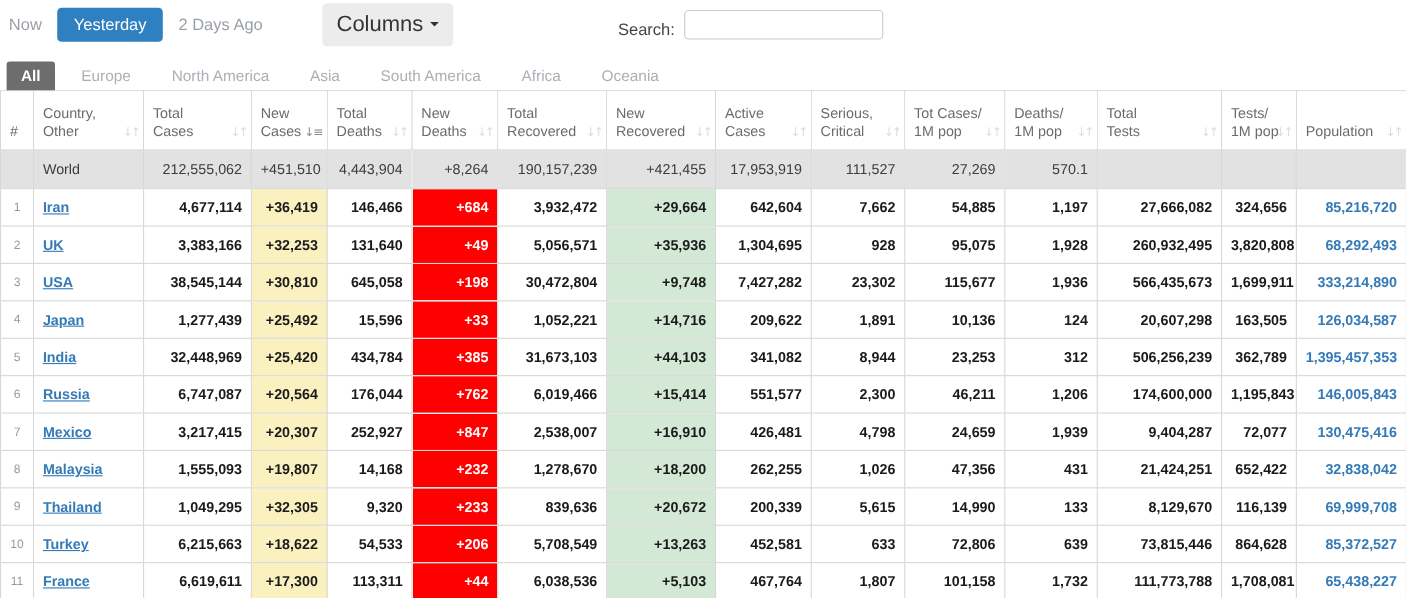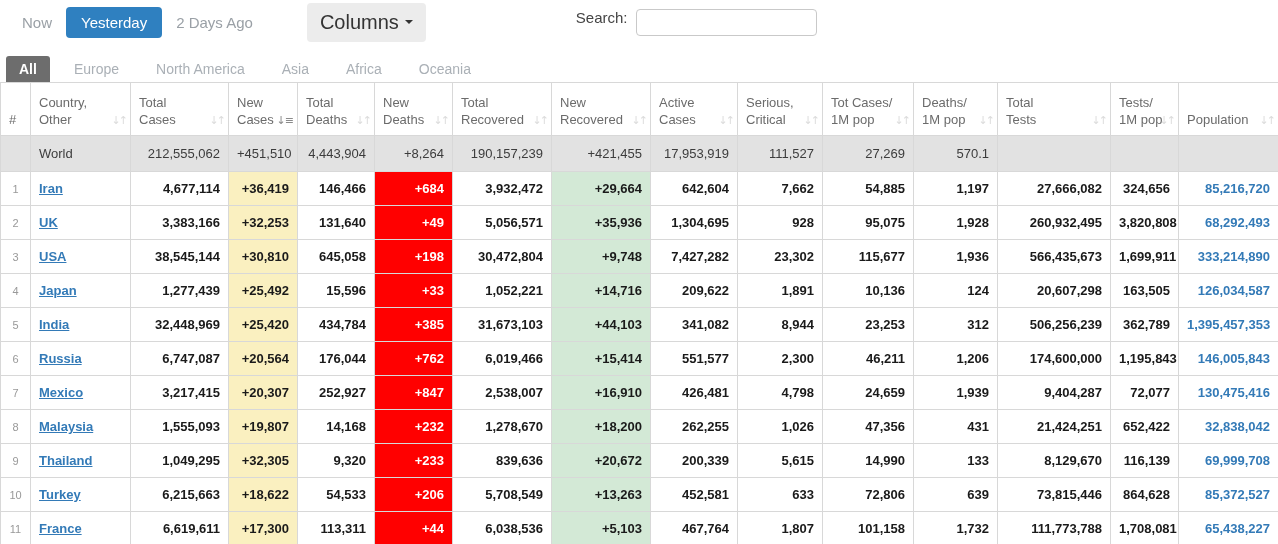--- a/index.html
+++ b/index.html
@@ -1,30 +1,30 @@
 <!DOCTYPE html>
 <html style="--accent-blue: #2f80c0; --link-blue: #337ab7; --new-cases-bg: #FAF0C0; --new-deaths-bg: #FF0000; --new-recovered-bg: #D3E9D6;"><head>
 <meta charset="utf-8">
 <style>
   * { margin:0; padding:0; box-sizing:border-box; }
   html,body { width:1278px; height:544px; overflow:hidden; background:#fff;
               font-family:"Liberation Sans","DejaVu Sans",sans-serif; }
 
   
-  .toolbar { display:flex; align-items:center; height:44px; padding:0 14px; }
+  .toolbar { display:flex; align-items:center; height:44px; padding:0 0; }
   .time-link { font-size:15px; color:#9aa0a6; padding:6px 8px; cursor:pointer; }
   .time-btn-active { font-size:15px; color:#fff; background:var(--accent-blue,#2f80c0);
                      border:none; border-radius:4px; padding:7px 15px; margin:0 6px; cursor:pointer; }
   .columns-btn { margin-left:46px; background:#ececec; border:none; border-radius:4px;
                  font-size:20px; color:#333; padding:8px 13px; cursor:pointer;
                  display:inline-flex; align-items:center; gap:6px;
                  font-family:"Liberation Sans",sans-serif; }
   .caret { width:0; height:0; border-left:4px solid transparent; border-right:4px solid transparent;
            border-top:4px solid #333; display:inline-block; }
-  .search-wrap { margin-left:150px; display:flex; align-items:flex-start; gap:8px; }
+  .search-wrap { margin-left:150px; display:flex; align-items:flex-end; gap:8px; }
   .search-wrap label { font-size:15px; color:#444; }
   .search-wrap input { width:181px; height:27px; border:1px solid #c9c9c9; border-radius:4px;
                        padding:0 8px; font-size:13px; outline:none;
                        font-family:"Liberation Sans",sans-serif; }
 
   
   .tabs { display:flex; align-items:flex-end; padding-left:6px; margin-top:12px; height:26px; }
   .tab { font-size:14px; color:#aab0b6; padding:5px 13px; margin-right:11px; cursor:pointer; }
   .tab.active { background:#6d6d6d; color:#fff; font-weight:bold; border-radius:3px 3px 0 0; }
 
@@ -63,20 +63,21 @@
     <label>Search:</label>
     <input type="text" value="" style="">
   </div>
 </div>
 
 <div class="tabs" id="tabs">
     <div class="tab active">All</div>
     <div class="tab">Europe</div>
     <div class="tab">North America</div>
     <div class="tab">Asia</div>
+    <div class="tab">South America</div>
     <div class="tab">Africa</div>
     <div class="tab">Oceania</div>
   </div>
 
 <table id="stats-table">
   <colgroup id="cols">
       <col style="width: 30px;">
       <col style="width: 100px;">
       <col style="width: 98px;">
       <col style="width: 69px;">

